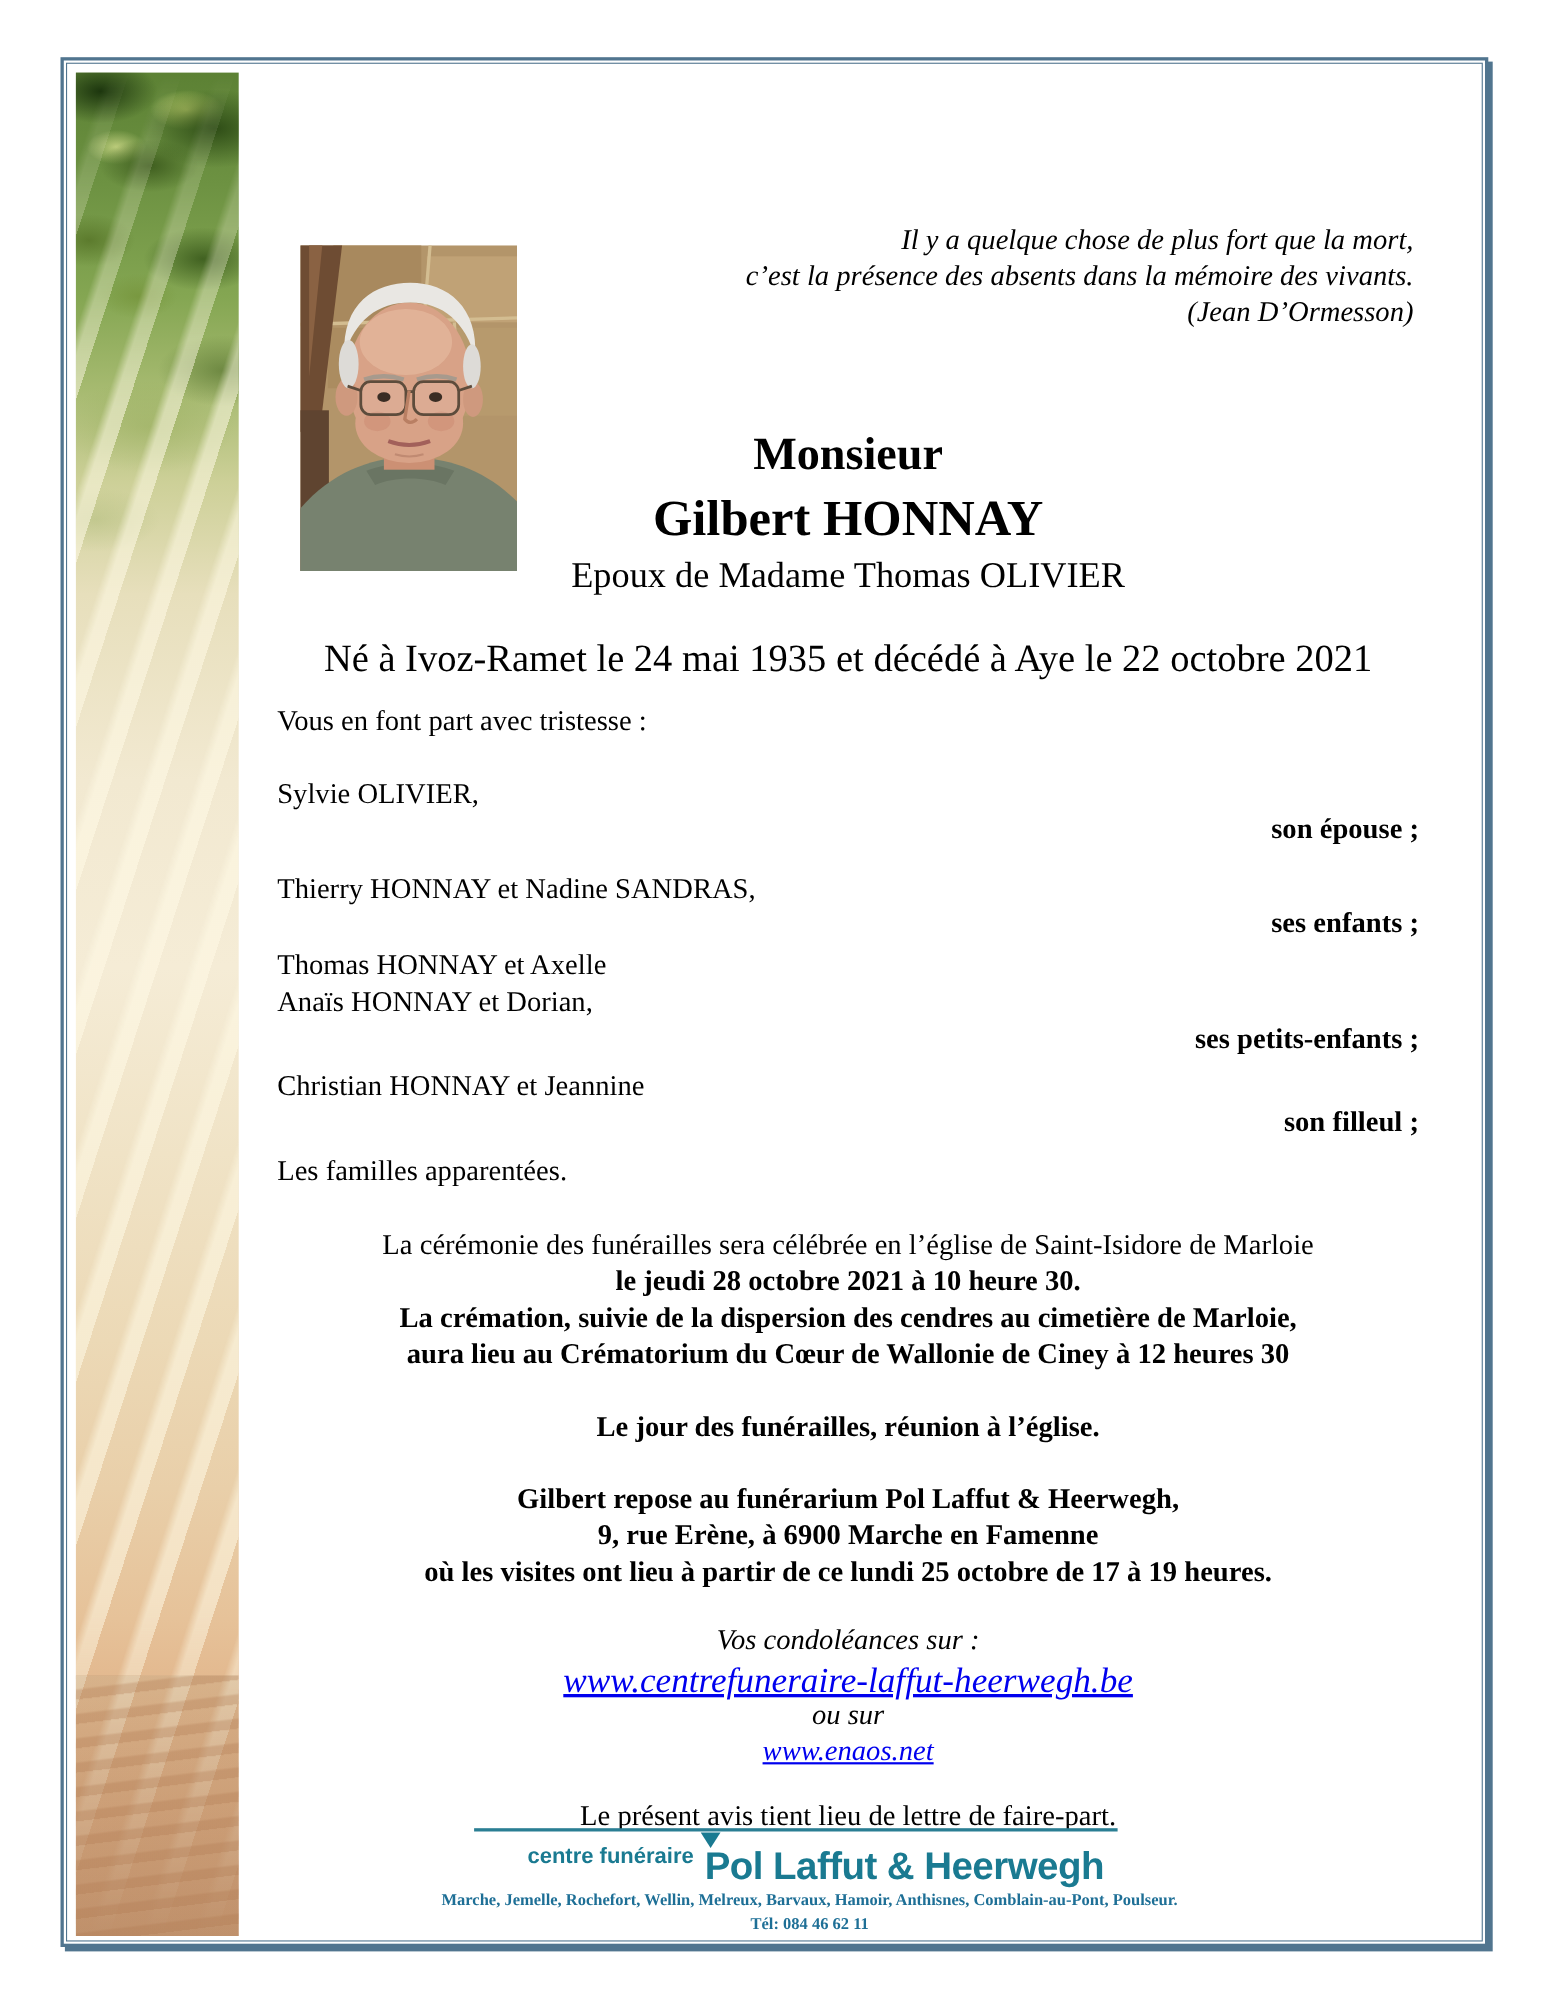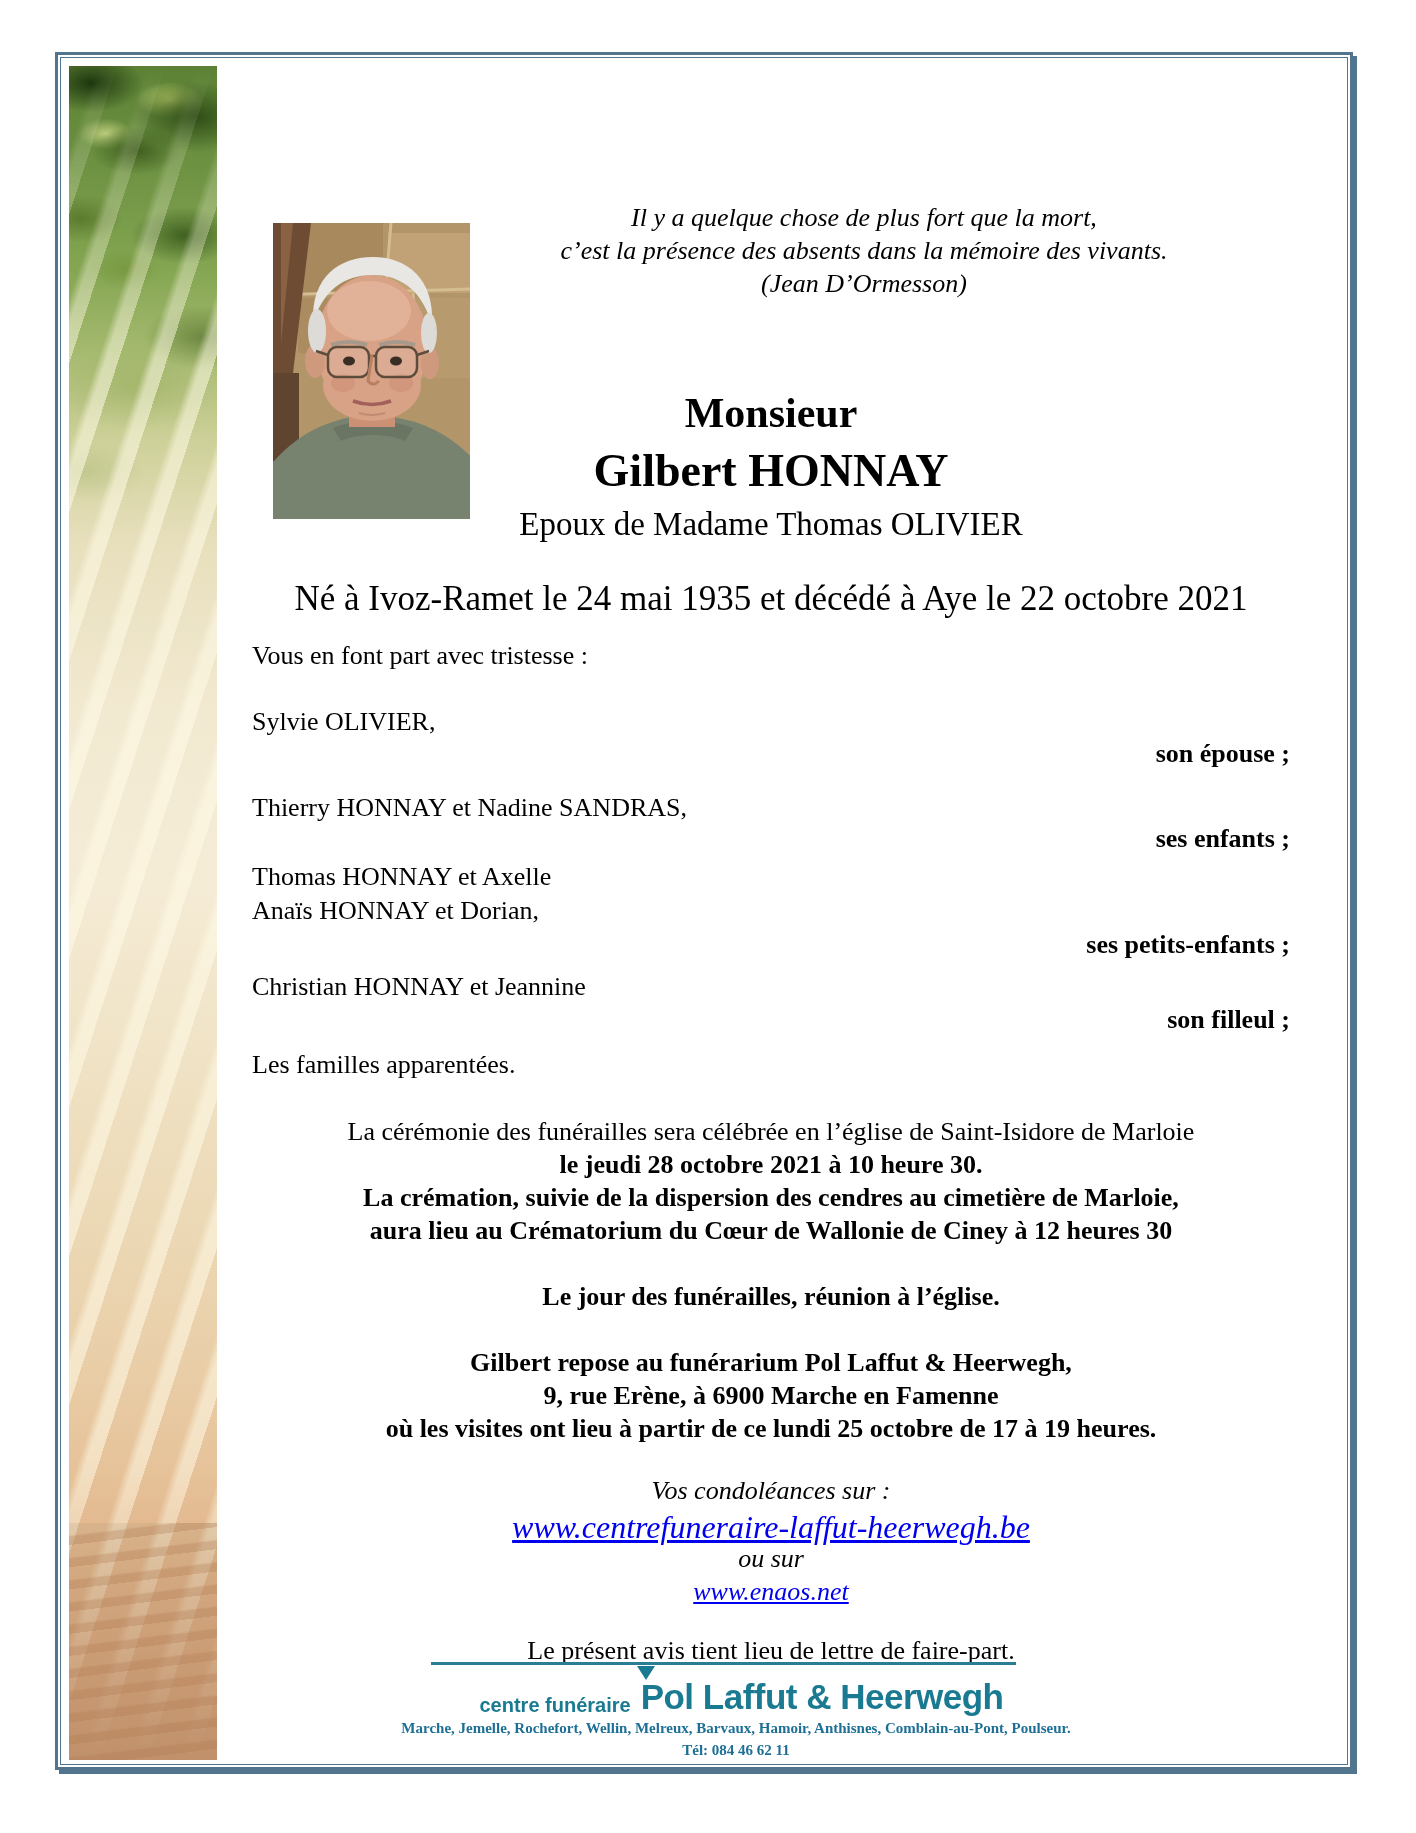--- a/index.html
+++ b/index.html
@@ -42,39 +42,39 @@
   }
   .forest::after{ 
     content:"";position:absolute;left:0;right:0;bottom:0;height:14%;
     background:
       repeating-linear-gradient(173deg, rgba(180,125,85,0) 0 12px, rgba(175,120,80,.30) 14px 22px),
       linear-gradient(180deg, rgba(150,140,110,.15), rgba(145,110,80,.25));
   }
   
   .portrait{left:215px;top:168px;width:197px;height:296px;}
   
-  .quote{right:76px;top:146px;width:820px;text-align:center;
+  .quote{right:65px;top:146px;width:820px;text-align:right;
          font-style:italic;font-size:26px;line-height:33px;}
   .center-col{left:194px;right:60px;text-align:center;}
   .title1{top:333px;font-weight:bold;font-size:42px;line-height:50px;}
   .title2{top:389px;font-weight:bold;font-size:46px;line-height:54px;}
   .title3{top:448px;font-size:33px;line-height:42px;}
   .life{top:524px;font-size:35px;}
   .lcol{left:194px;font-size:26px;line-height:34px;}
   .role{right:60px;font-size:26px;font-weight:bold;text-align:right;}
   .cer{font-size:26px;}
   .b{font-weight:bold;}
   .cond{font-style:italic;font-size:26px;}
   a.doc-link{color:#0000ee;text-decoration:underline;font-style:italic;cursor:pointer;}
   .notice{top:1581px;font-size:26px;}
   .divider{left:373px;top:1607px;width:585px;height:3px;background:#2a7e93;}
   
   .footer-center{left:132px;right:68px;text-align:center;}
   .brand-row{top:1622px;}
-  .brand-wrap{display:inline-flex;align-items:flex-end;gap:10px;margin-left:11px;}
+  .brand-wrap{display:inline-flex;align-items:flex-start;gap:10px;margin-left:11px;}
   .brand-prefix{font-family:"Liberation Sans",sans-serif;font-weight:bold;
                 font-size:20px;color:#1a7a91;}
   .brand-name{font-family:"Liberation Sans",sans-serif;font-weight:bold;
               font-size:35px;color:#1a7a91;letter-spacing:-0.5px;position:relative;}
   .brand-name .tri{position:absolute;left:-4px;top:-11px;width:0;height:0;
       border-left:9px solid transparent;border-right:9px solid transparent;
       border-top:14px solid #1a7a91;}
   .cities{top:1665px;font-size:15px;font-weight:bold;color:#1e6f96;}
   .tel{top:1687px;font-size:15px;font-weight:bold;color:#1e6f96;}
 </style>

